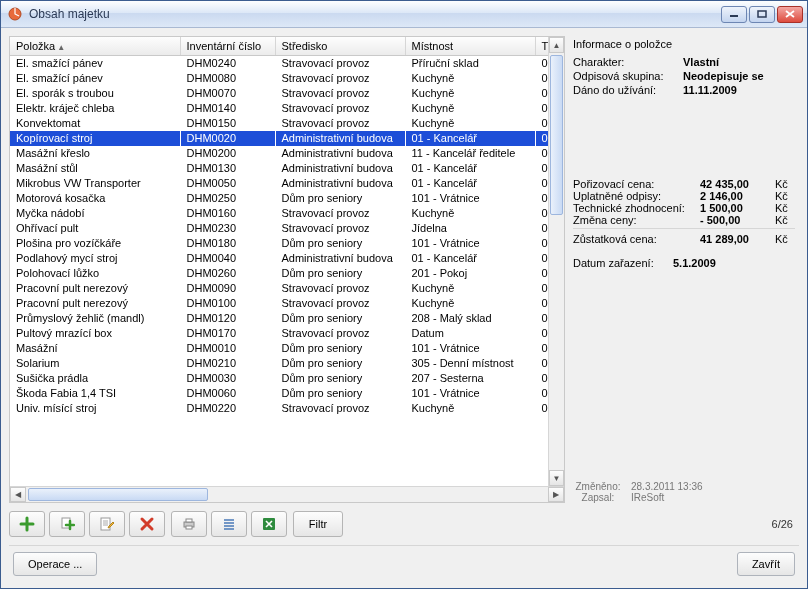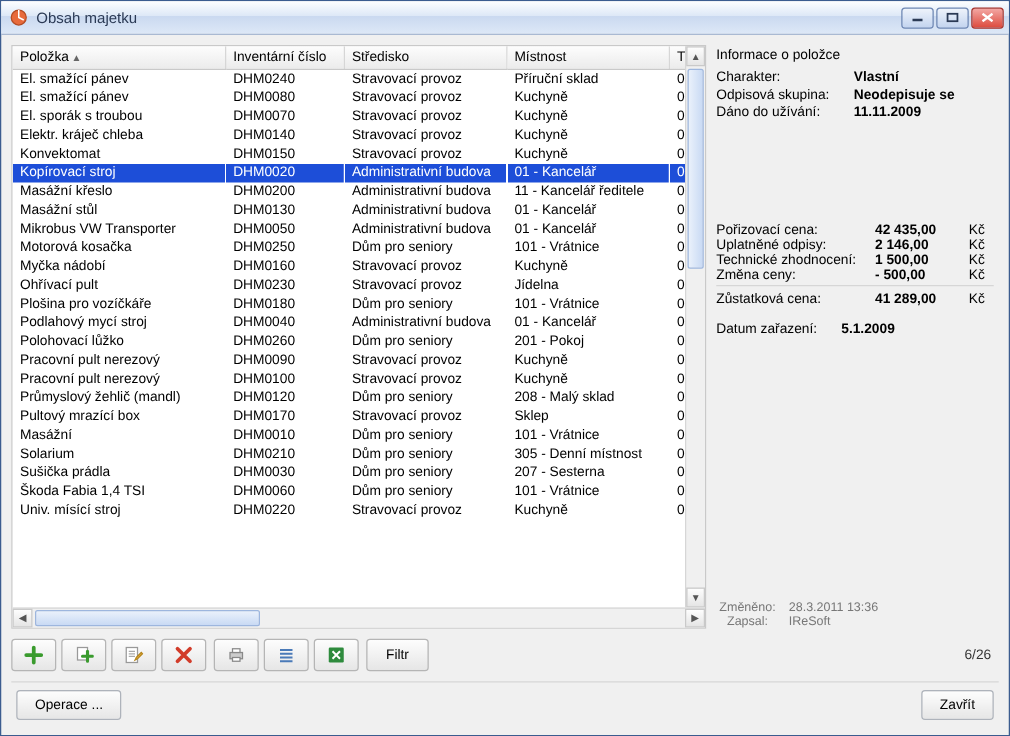--- a/index.html
+++ b/index.html
@@ -236,21 +236,21 @@
                     <td>Průmyslový žehlič (mandl)</td>
                     <td>DHM0120</td>
                     <td>Dům pro seniory</td>
                     <td>208 - Malý sklad</td>
                     <td>0009</td>
                   </tr>
                   <tr>
                     <td>Pultový mrazící box</td>
                     <td>DHM0170</td>
                     <td>Stravovací provoz</td>
-                    <td>Sklep</td>
+                    <td>Datum</td>
                     <td>0009</td>
                   </tr>
                   <tr>
                     <td>Masážní</td>
                     <td>DHM0010</td>
                     <td>Dům pro seniory</td>
                     <td>101 - Vrátnice</td>
                     <td>0009</td>
                   </tr>
                   <tr>

